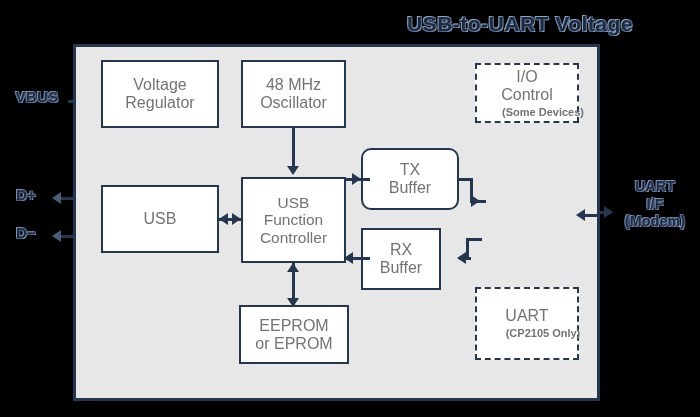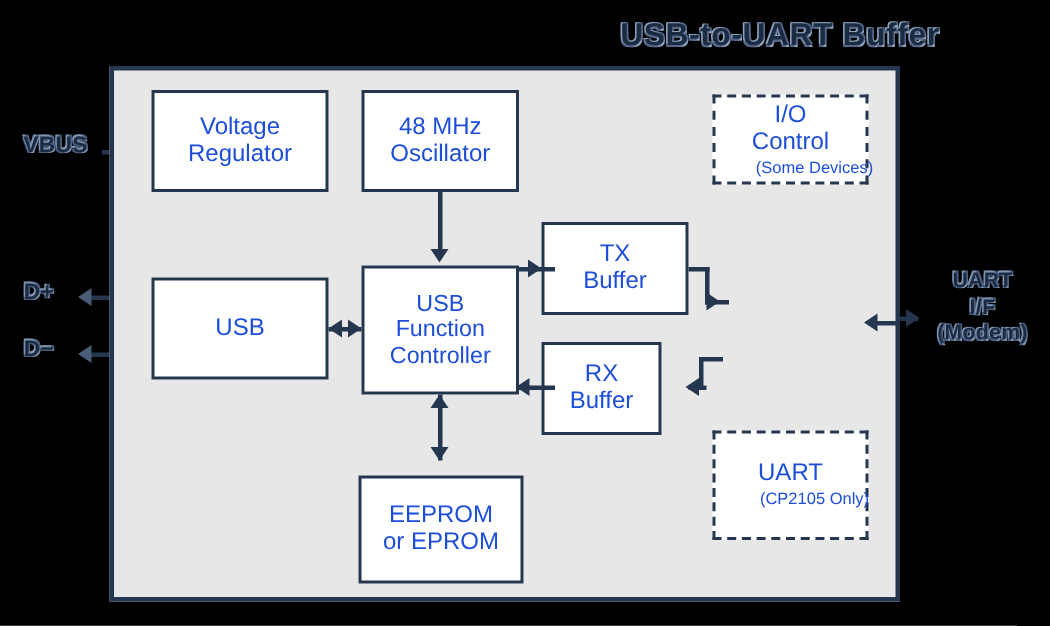--- a/index.html
+++ b/index.html
@@ -49,51 +49,51 @@
   
   .block {
     position: absolute;
     background: #ffffff;
     border: 2px solid #25374f;
     box-sizing: border-box;
     display: flex;
     flex-direction: column;
     align-items: center;
     justify-content: center;
-    color: #1d4ed8;
+    color: #737373;
     text-align: center;
     line-height: 1.12;
   }
   .block .ln {
     display: block;
     font-size: 16px;
     white-space: nowrap;
   }
   .block .ln.sm {
     font-size: 11px;
-    font-weight: normal;
+    font-weight: bold;
     margin-top: 2px;
     padding-left: 32px;
   }
   .block.dashed {
     border: 2px dashed #25374f;
   }
   .block.tight .ln { font-size: 15.5px; }
 
   
   #block-voltage-regulator { left: 25px;  top: 13px;  width: 118px; height: 68px; }
   #block-oscillator        { left: 165px; top: 13px;  width: 105px; height: 68px; }
   #block-io-control        { left: 399px; top: 16px;  width: 104px; height: 60px;
                              background: #ffffff; }
   #block-usb-transceiver   { left: 25px;  top: 138px; width: 118px; height: 68px; }
   #block-usb-fn-controller { left: 165px; top: 130px; width: 105px; height: 86px; }
-  #block-tx-buffer         { left: 285px; top: 101px; width: 98px;  height: 62px; }
+  #block-tx-buffer         { left: 285px; top: 101px; width: 98px;  height: 62px; border-radius: 10px; }
   #block-rx-buffer         { left: 285px; top: 181px; width: 80px;  height: 62px; }
   #block-uarts             { left: 403px; top: 142px; width: 100px; height: 62px; }
-  #block-eeprom            { left: 163px; top: 258px; width: 110px; height: 72px; margin-top: 12px; }
+  #block-eeprom            { left: 163px; top: 258px; width: 110px; height: 59px; }
   #block-uart-cp2105       { left: 399px; top: 240px; width: 104px; height: 73px; }
 
   #block-usb-transceiver .ln.wide { font-size: 15.5px; letter-spacing: -0.4px; }
 
   
   .wire {
     position: absolute;
     background: #25374f;
   }
   .wire.h { height: 3px; }
@@ -159,21 +159,21 @@
   }
   .oarrow.left {
     border-top: 6px solid transparent;
     border-bottom: 6px solid transparent;
     border-right: 9px solid #4a5d78;
   }
 </style>
 </head>
 <body>
 
-<div id="diagram-title">USB-to-UART Buffer</div>
+<div id="diagram-title">USB-to-UART Voltage</div>
 
 <div class="pin-label" id="pin-vbus">VBUS</div>
 <div class="pin-label" id="pin-dplus">D+</div>
 <div class="pin-label" id="pin-dminus">D−</div>
 <div class="pin-label" id="pin-uart-if">
   <span>UART</span><br>
   <span>I/F</span><br>
   <span>(Modem)</span>
 </div>
 

